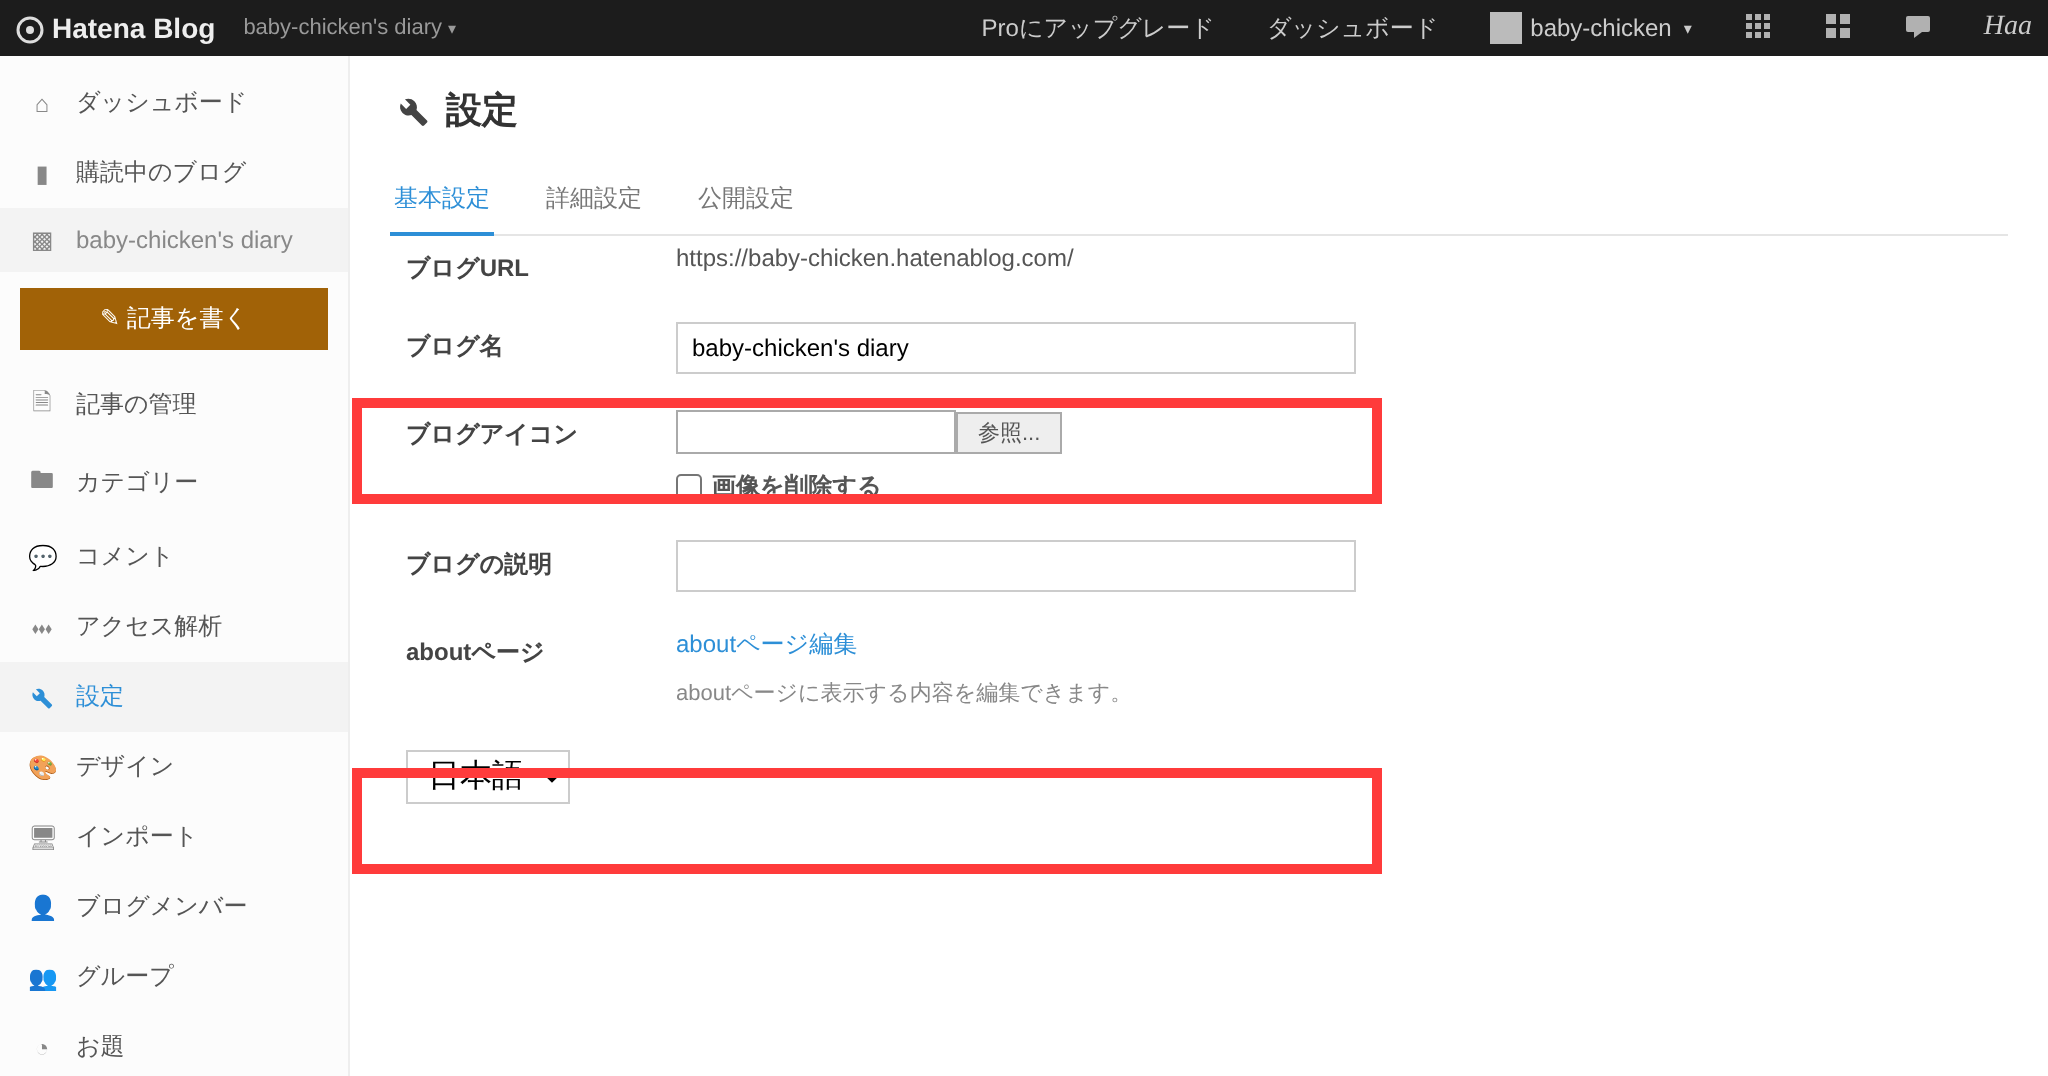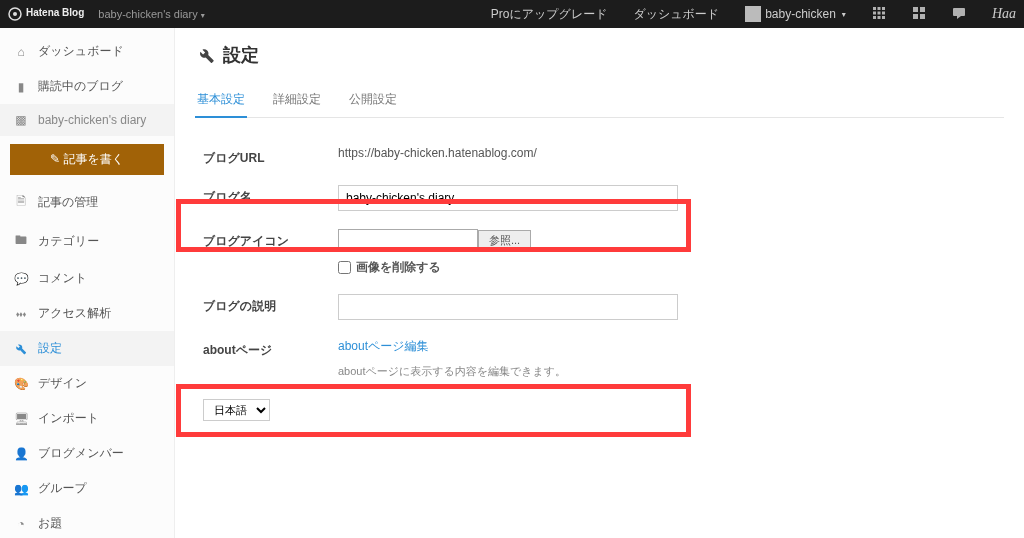--- a/index.html
+++ b/index.html
@@ -1,18 +1,18 @@
 <!DOCTYPE html>
 <html><head>
 <meta charset="utf-8">
 <style>
 *{box-sizing:border-box;margin:0;padding:0;font-family:"Hiragino Kaku Gothic ProN","Meiryo",sans-serif}
 body{background:#fff;font-size:13px;color:#333;width:1024px;height:538px;overflow:hidden}
 .topbar{height:28px;background:#1c1c1c;color:#ccc;display:flex;align-items:center;padding:0 8px;font-size:12px}
-.topbar .logo{display:flex;align-items:flex-start;font-weight:bold;color:#eee;font-size:10px}
+.topbar .logo{display:flex;align-items:flex-end;font-weight:bold;color:#eee;font-size:14px}
 .topbar .logo svg{margin-right:4px}
 .topbar .blog-sel{margin-left:14px;color:#999;font-size:11px;cursor:pointer}
 .topbar .blog-sel::after{content:"▾";font-size:8px;margin-left:3px}
 .topbar .spacer{flex:1}
 .topbar .right{display:flex;align-items:center;gap:26px}
 .topbar .right a{color:#ccc;text-decoration:none}
 .topbar .upgrade{color:#2d8fd7}
 .topbar .avatar{width:16px;height:16px;background:#bbb;display:inline-block;vertical-align:middle}
 .topbar .user{display:flex;align-items:center;gap:4px;cursor:pointer}
 .topbar .user::after{content:"▾";font-size:8px;margin-left:2px}
@@ -22,29 +22,29 @@
 .sidebar{width:175px;background:#fcfcfc;border-right:1px solid #eee;padding-top:6px}
 .sidebar .item{display:flex;align-items:center;padding:9px 14px;color:#555;font-size:12px;cursor:pointer;gap:10px}
 .sidebar .item.dim{background:#f3f3f3;color:#888}
 .sidebar .item.active{background:#f3f3f3;color:#2d8fd7}
 .sidebar .item.active .icn{color:#2d8fd7}
 .sidebar .icn{width:14px;text-align:center;color:#888;font-size:12px}
 .sidebar .write-btn{margin:8px 10px;background:#a16207;color:#fff;text-align:center;padding:7px 0;font-size:12px;cursor:pointer}
 .sidebar .write-btn::before{content:"✎ ";}
 .main{flex:1;padding:10px 20px 0 20px;overflow:hidden}
 .page-title{display:flex;align-items:center;gap:8px;font-size:18px;font-weight:bold;margin:5px 0 18px 2px;color:#333}
-.tabs{display:flex;gap:24px;border-bottom:1px solid #e5e5e5;margin-bottom:24px}
+.tabs{display:flex;gap:24px;border-bottom:1px solid #e5e5e5;margin-bottom:0}
 .tabs .tab{padding:6px 2px 8px;font-size:12px;color:#777;cursor:pointer}
 .tabs .tab.active{color:#2d8fd7;border-bottom:2px solid #2d8fd7;margin-bottom:-1px}
 .form{padding:4px 0 0 8px}
 .row{display:flex;align-items:flex-start;margin-bottom:18px}
 .row .lbl{width:135px;font-size:12px;font-weight:bold;color:#444;padding-top:4px}
 .row .val{flex:1;font-size:12px;color:#555}
 .row input[type=text]{width:340px;padding:5px 7px;border:1px solid #ccc;font-size:12px}
-.row select{padding:3px 6px;border:1px solid #ccc;font-size:11px;background:#fff}
+.row select{padding:3px 6px;border:1px solid #ccc;font-size:16px;background:#fff}
 .fileinput{display:flex;align-items:flex-end}
 .fileinput .path{width:140px;height:22px;border:1px solid #aaa;background:#fff}
 .fileinput .browse{border:1px solid #aaa;background:#eee;padding:2px 10px;font-size:11px;cursor:pointer}
 .chk{display:flex;align-items:center;gap:5px;margin-top:8px;font-weight:bold;font-size:12px}
 .desc{margin-top:8px;font-size:11px;color:#888;line-height:1.6}
 .desc a{color:#2d8fd7;text-decoration:none}
 .linklike{color:#2d8fd7;text-decoration:none;cursor:pointer}
 .hl{position:absolute;border:5px solid #ff3b3b;pointer-events:none}
 #hl1{left:176px;top:199px;width:515px;height:53px}
 #hl2{left:176px;top:384px;width:515px;height:53px}

